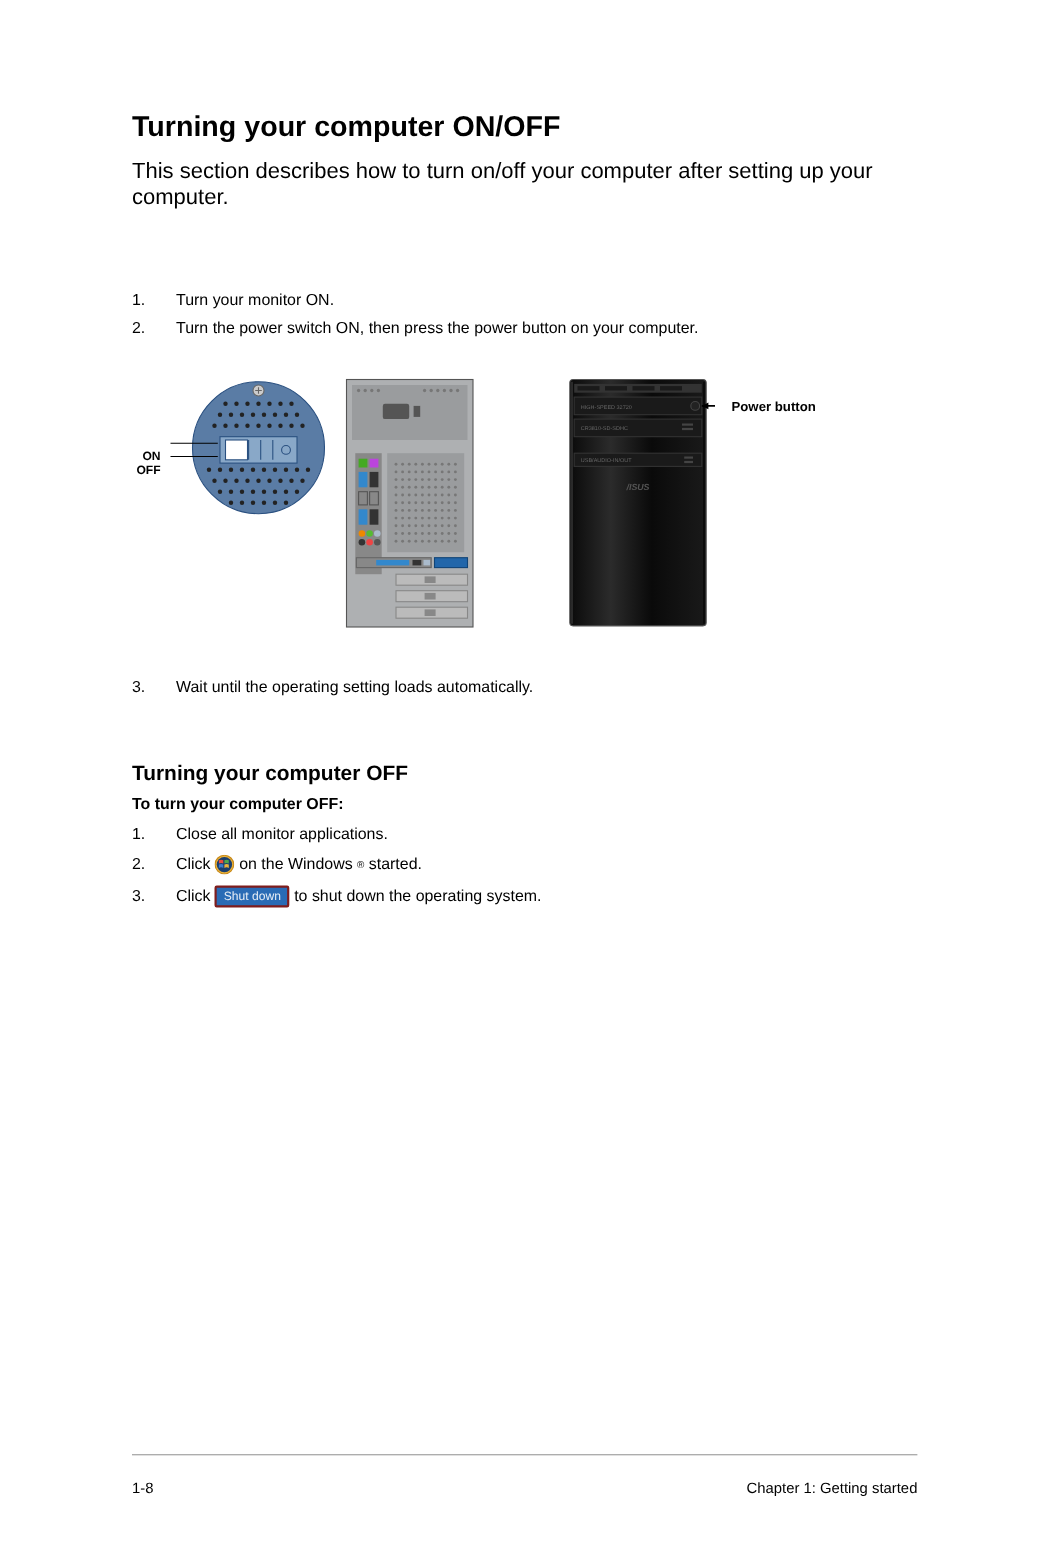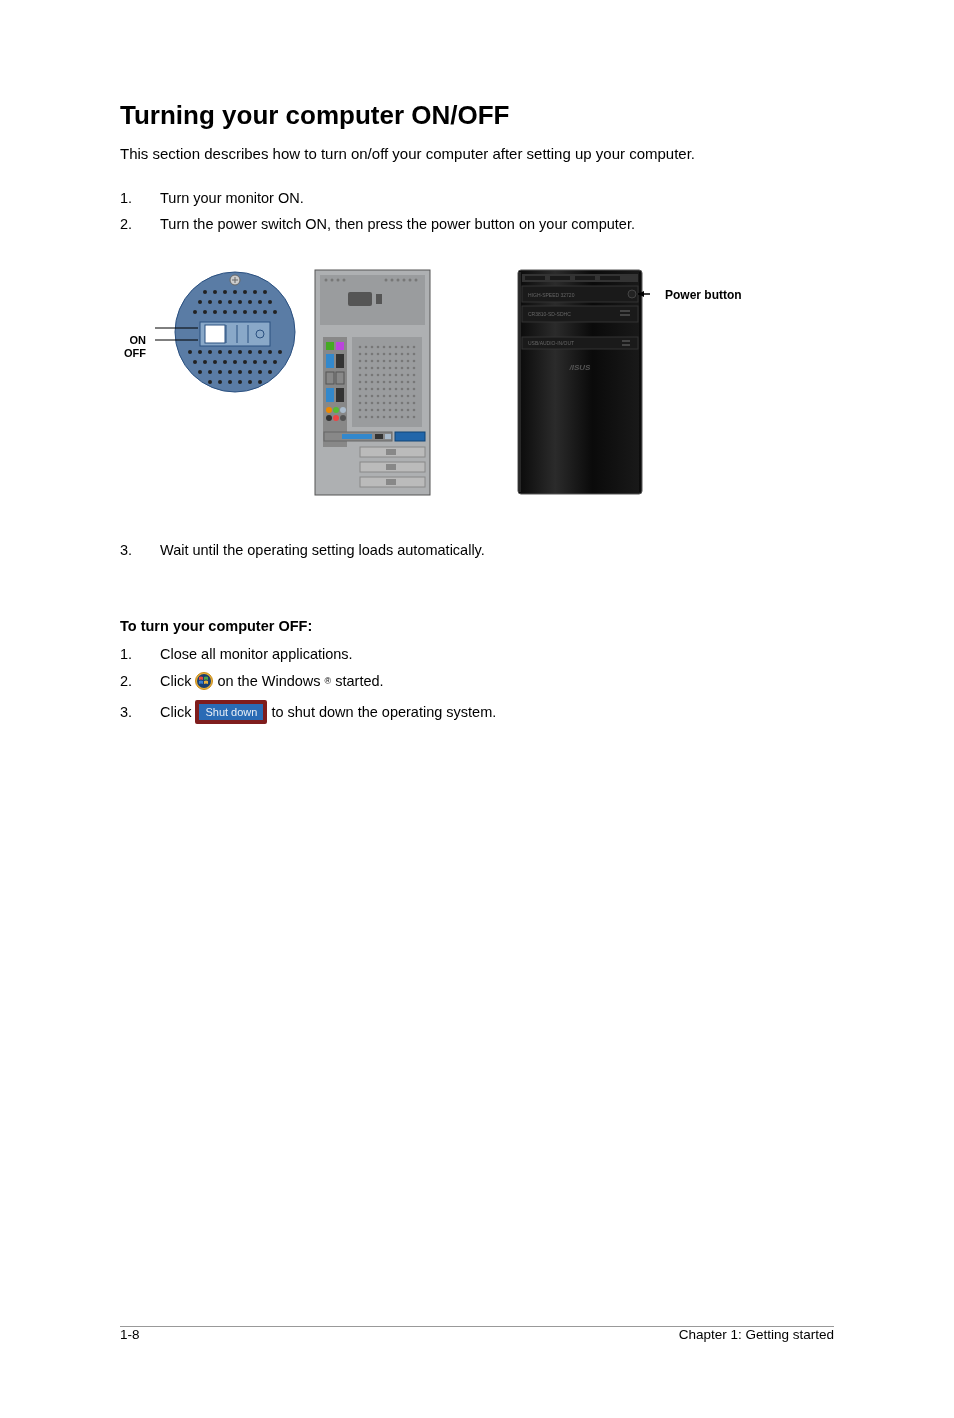--- a/index.html
+++ b/index.html
@@ -17,22 +17,22 @@
     }
     .page-content {
       padding: 100px 76px 0 120px;
     }
     h1 {
       font-size: 26px;
       font-weight: bold;
       margin-bottom: 14px;
     }
     .intro {
-      font-size: 15px;
-      margin-bottom: 28px;
+      font-size: 20px;
+      margin-bottom: 74px;
     }
     h2 {
       font-size: 19px;
       font-weight: bold;
       margin-bottom: 8px;
     }
     .subhead {
       font-size: 14.5px;
       font-weight: bold;
       margin-bottom: 12px;
@@ -100,38 +100,38 @@
     }
     .start-icon {
       display: inline-flex;
       width: 18px;
       height: 18px;
       vertical-align: middle;
     }
     .shutdown-btn {
       display: inline-flex;
       background: #2a6bb5;
-      border: 4px solid #7f1d1d;
+      border: 2px solid #7f1d1d;
       color: #e8eef6;
       font-size: 11px;
       padding: 2px 6px;
       border-radius: 2px;
       vertical-align: middle;
       font-family: 'Segoe UI', Tahoma, sans-serif;
     }
     .section-off {
       margin-top: 60px;
     }
     .footer {
       position: absolute;
-      bottom: 76px;
+      bottom: 58px;
       left: 120px;
       right: 120px;
       border-top: 1px solid #999;
-      padding-top: 0;
+      padding-top: 22px;
       display: flex;
       justify-content: space-between;
       font-size: 13.5px;
     }
     .step3-on {
       margin-top: 40px;
       margin-bottom: 20px;
     }
   </style>
 </head>
@@ -446,20 +446,21 @@
   </div>
 
   <ol class="step3-on">
     <li>
       <span class="num">3.</span>
       <span class="txt">Wait until the operating setting loads automatically.</span>
     </li>
   </ol>
 
   <div class="section-off">
+    <h2>Turning your computer OFF</h2>
     <p class="subhead">To turn your computer OFF:</p>
 
     <ol>
       <li>
         <span class="num">1.</span>
         <span class="txt">Close all monitor applications.</span>
       </li>
       <li>
         <span class="num">2.</span>
         <span class="txt">

